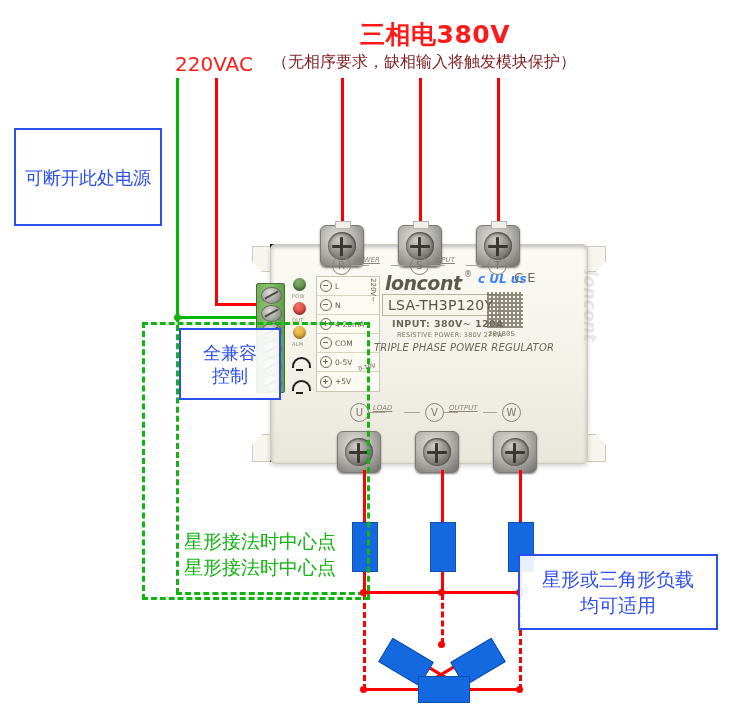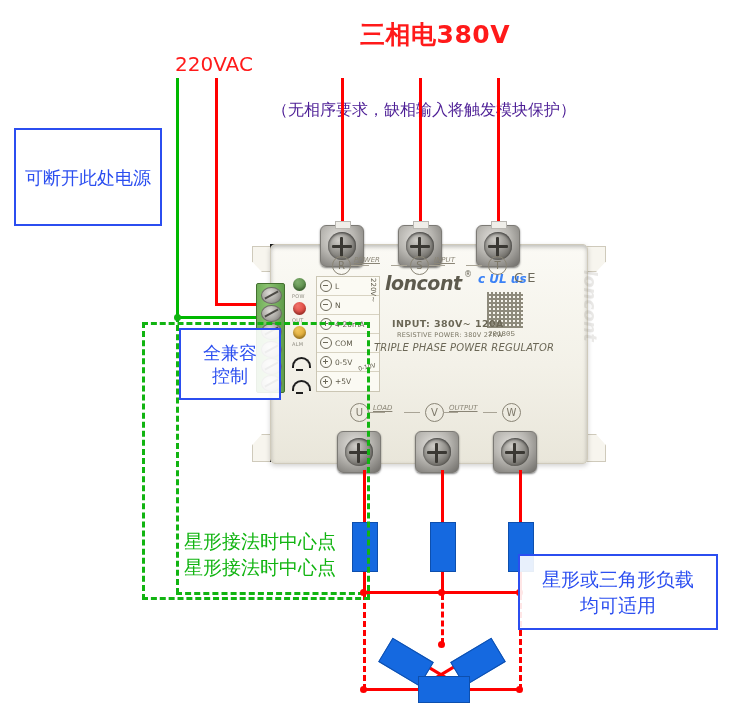--- a/index.html
+++ b/index.html
@@ -13,21 +13,21 @@
   .vline{width:3px;}
   .hline{height:3px;}
   .dashv{position:absolute;width:0;border-left:3px dashed #ff0000;}
   .gdashv{position:absolute;width:0;border-left:3px dashed #11b411;}
   .gdashh{position:absolute;height:0;border-top:3px dashed #11b411;}
   .node{position:absolute;width:7px;height:7px;border-radius:50%;background:#ff0000;}
   .gnode{position:absolute;width:7px;height:7px;border-radius:50%;background:#11b411;}
 
   
   .t-red{color:#ff1a1a;}
-  .t-blue{color:#4c1d95;margin-top:48px;}
+  .t-blue{color:#7f1d1d;}
   .t-green{color:#11b411;}
   .title-big{font-size:25px;font-weight:700;letter-spacing:0.5px;}
   .title-sub{font-size:16px;}
   .lbl220{font-size:20px;}
   .boxtxt{font-size:18px;line-height:23px;text-align:center;}
 
   .bluebox{position:absolute;border:2px solid #2b4ef0;background:rgba(255,255,255,.9);
            color:#2b4ef0;display:flex;align-items:center;justify-content:center;}
   .greendashbox{position:absolute;border:3px dashed #11b411;}
 
@@ -239,20 +239,21 @@
     <div class="row">
         <span class="sym plus"></span>
         <span>+5V</span>
       </div>
   </div>
 
   <div class="brand">loncont</div>
   <div class="reg">®</div>
   <div class="ulmark">c UL us</div>
   <div class="cemark">C E</div>
+  <div class="model">LSA-TH3P120Y</div>
   <div class="inputline">INPUT: 380V~ 120A</div>
   <div class="resline">RESISTIVE POWER: 380V 27KW</div>
   <div class="tripline">TRIPLE PHASE POWER REGULATOR</div>
   <div class="qr"></div>
   <div class="qrcode">201805</div>
   <div class="watermark">loncont</div>
 
   <div class="circ" style="left:80px;top:28px;">R</div>
   <div class="dashline" style="left:99px;top:37px;width:18px;"></div>
   <div class="pmark" style="left:102px;top:28px;font-size:7px;font-style:italic;">POWER</div>

